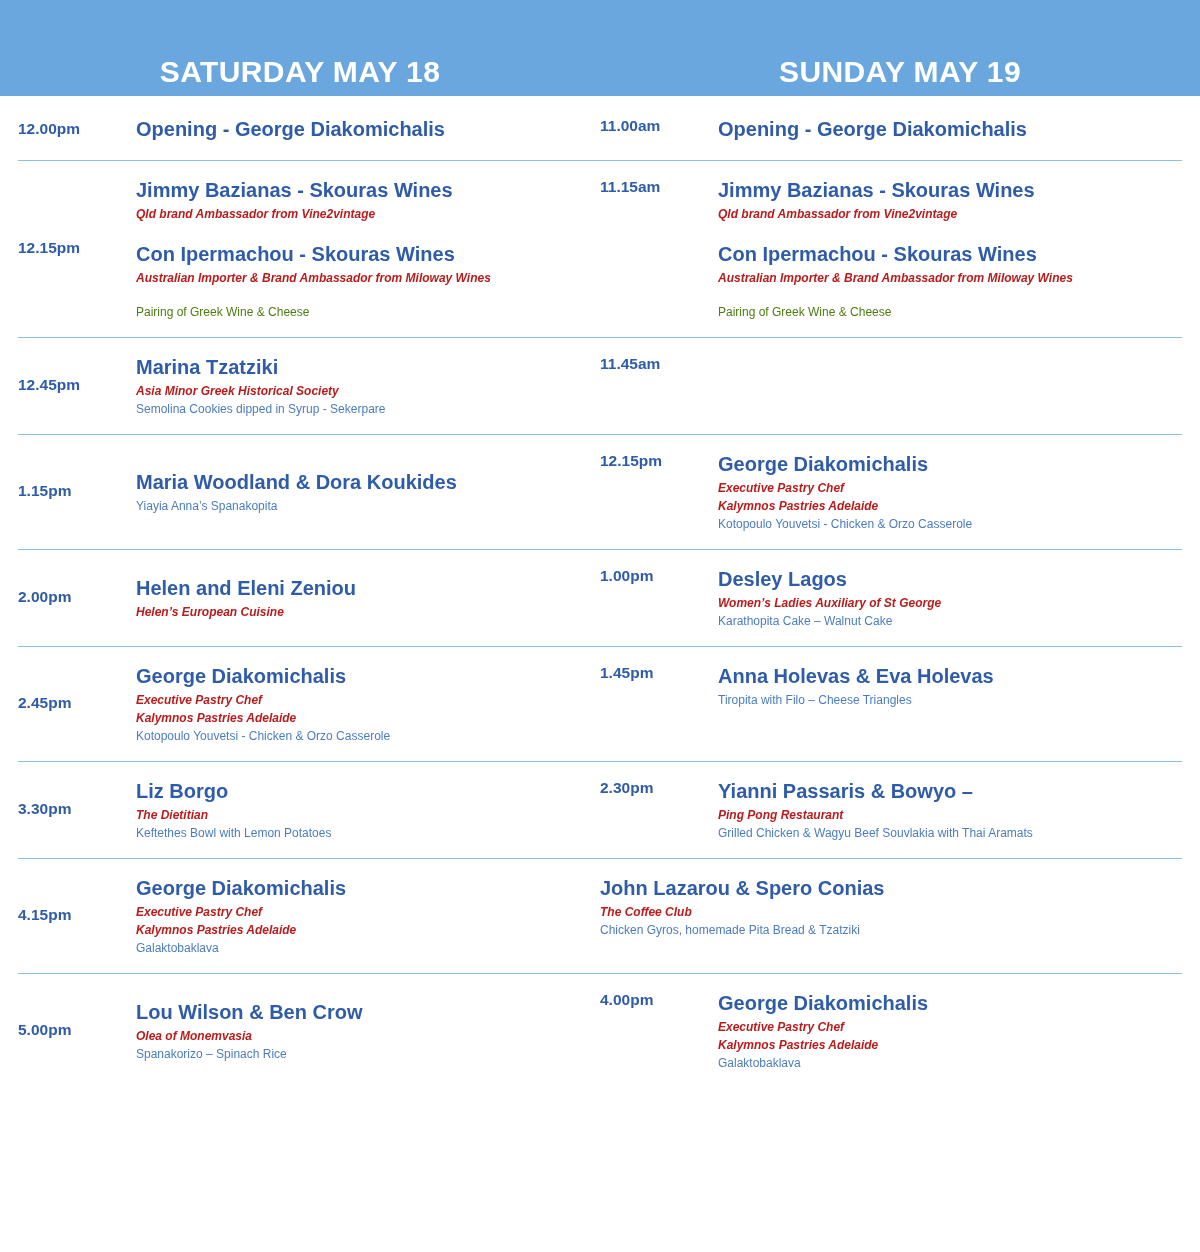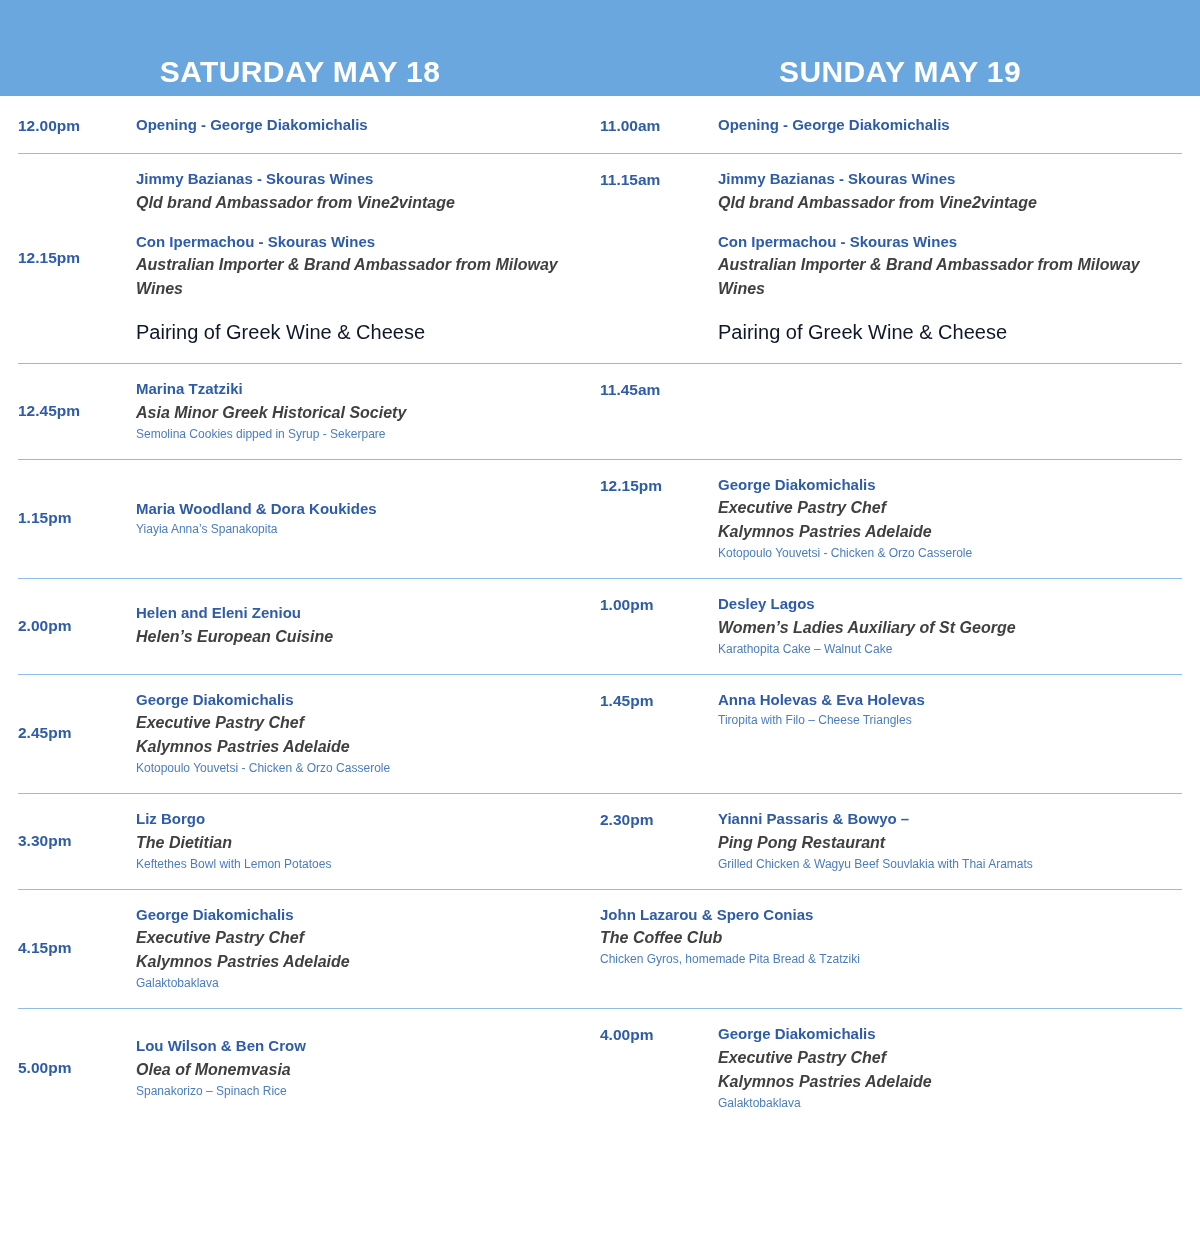--- a/index.html
+++ b/index.html
@@ -78,41 +78,41 @@
   .entries {
     flex: 1 1 auto;
   }
   .entry {
     margin-bottom: 16px;
   }
   .entry:last-child {
     margin-bottom: 0;
   }
   .name {
-    font-size: 15px;
+    font-size: 20px;
     font-weight: bold;
     color: #2f5ca8;
     line-height: 1.5;
   }
   .role {
-    font-size: 16px;
+    font-size: 12px;
     font-weight: bold;
     font-style: italic;
-    color: #404040;
+    color: #b91c1c;
     line-height: 1.5;
   }
   .dish {
     font-size: 12px;
     color: #4b7dbe;
     line-height: 1.5;
     font-weight: normal;
   }
   .plain {
-    font-size: 20px;
-    color: #0f172a;
+    font-size: 12px;
+    color: #4d7c0f;
     line-height: 1.5;
   }
 </style>
 </head>
 <body>
 
 <div class="page">
 
   <div class="header-band">
     <div class="header-cell">SATURDAY MAY 18</div>

